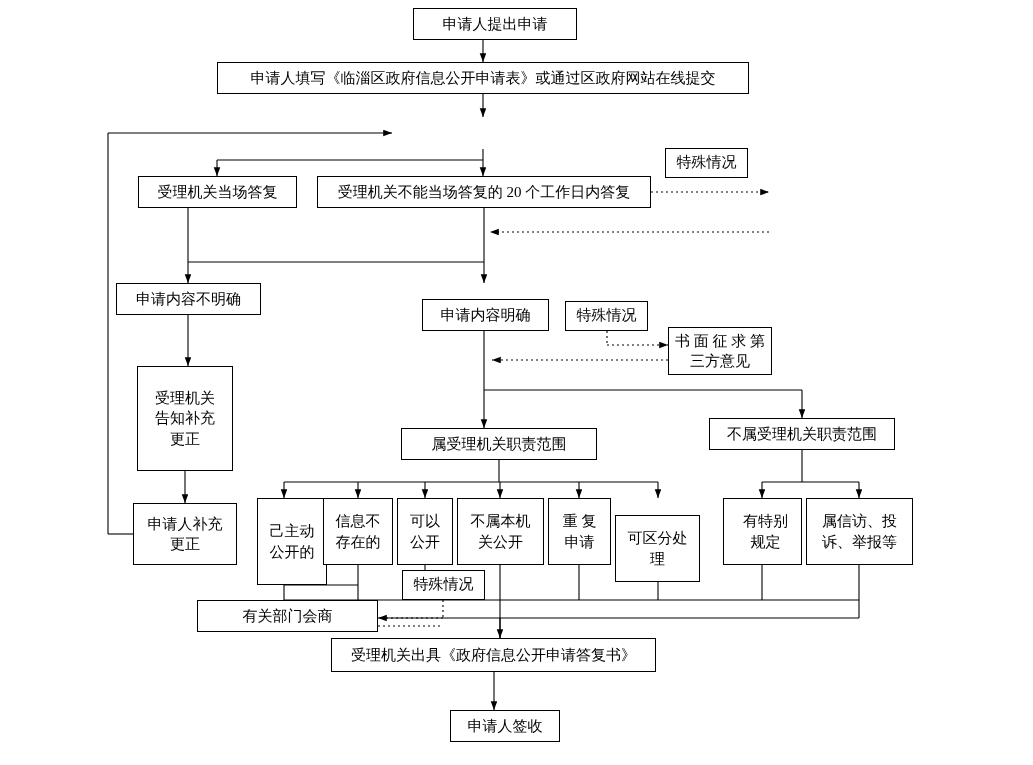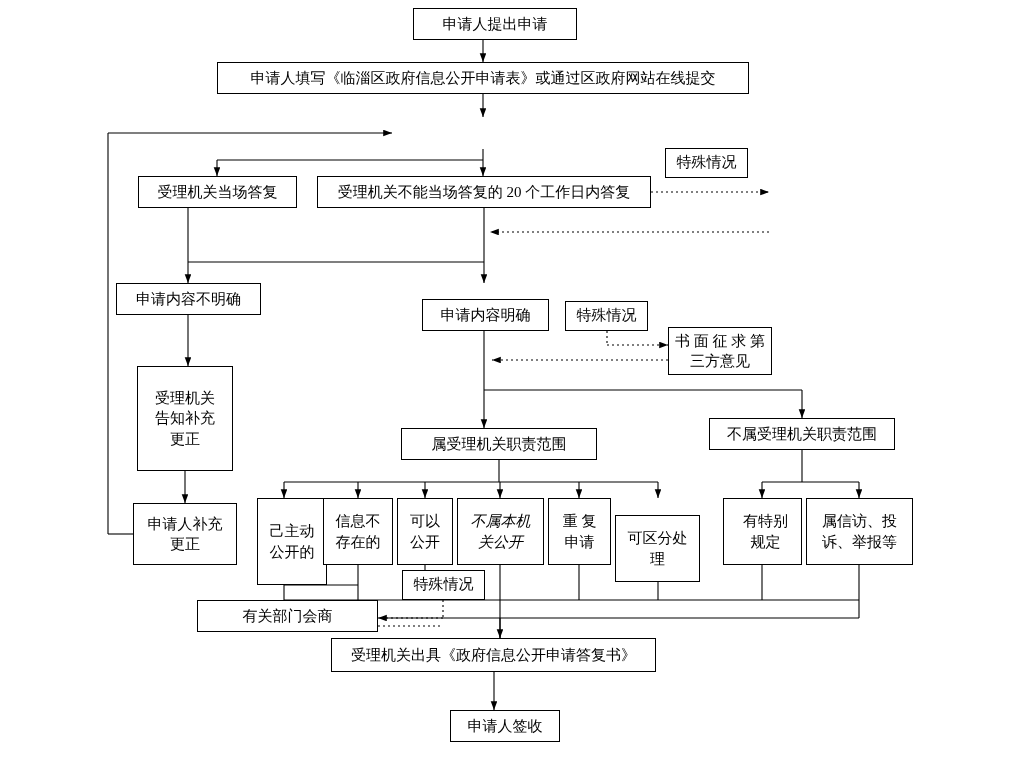--- a/index.html
+++ b/index.html
@@ -162,21 +162,21 @@
   <div class="node" style="left:133px;top:503px;width:104px;height:62px;">申请人补充
 更正</div>
   <div class="node" style="left:401px;top:428px;width:196px;height:32px;">属受理机关职责范围</div>
   <div class="node" style="left:709px;top:418px;width:186px;height:32px;">不属受理机关职责范围</div>
   <div class="node" style="left:257px;top:498px;width:70px;height:87px;">己主动
 公开的</div>
   <div class="node" style="left:323px;top:498px;width:70px;height:67px;">信息不
 存在的</div>
   <div class="node" style="left:397px;top:498px;width:56px;height:67px;">可以
 公开</div>
-  <div class="node" style="left:457px;top:498px;width:87px;height:67px;font-style:italic;">不属本机
+  <div class="node" style="left:457px;top:498px;width:87px;height:67px;">不属本机
 关公开</div>
   <div class="node" style="left:548px;top:498px;width:63px;height:67px;">重 复
 申请</div>
   <div class="node" style="left:615px;top:498px;width:85px;height:67px;margin-top:17px;">可区分处
 理</div>
   <div class="node" style="left:723px;top:498px;width:79px;height:67px;padding-left:12px;">有特别
 规定</div>
   <div class="node" style="left:806px;top:498px;width:107px;height:67px;">属信访、投
 诉、举报等</div>
   <div class="node" style="left:197px;top:600px;width:181px;height:32px;">有关部门会商</div>

